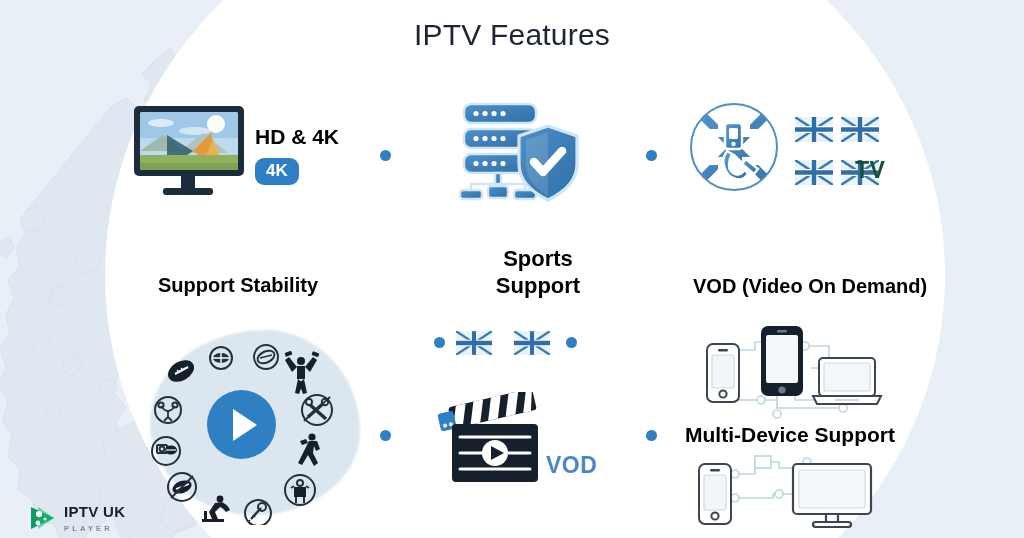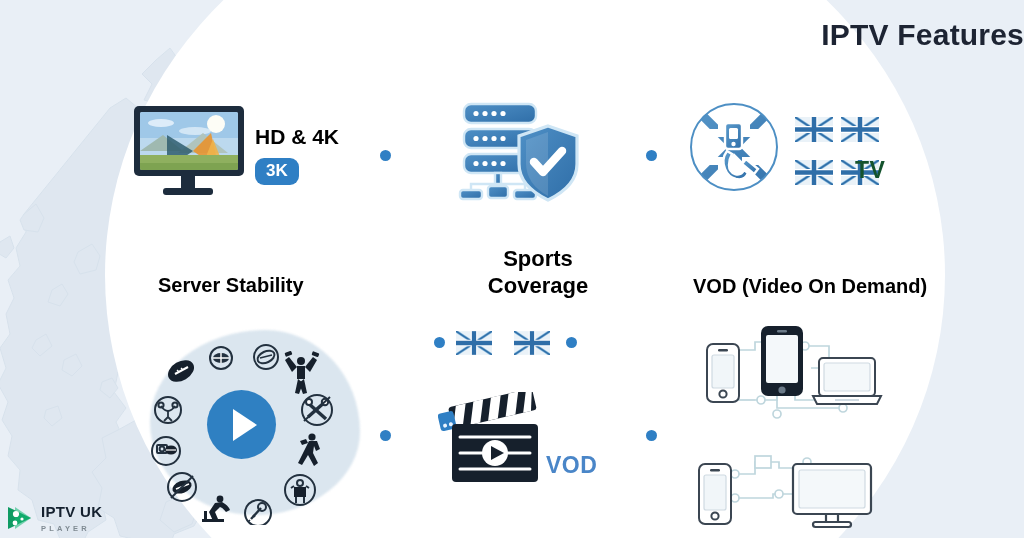--- a/index.html
+++ b/index.html
@@ -18,22 +18,22 @@
     background:#ffffff;border-radius:50%;
   }
   .bg-blob{
     position:absolute;left:150px;top:330px;width:210px;height:185px;
     background:#cfdeea;opacity:.75;border-radius:55% 45% 50% 50%/50% 55% 45% 50%;
     filter:blur(1px);
   }
 
   
   .title{
-    position:absolute;left:0;top:18px;width:1024px;text-align:right;
-    font-size:30px;font-weight:bold;color:#1d2433;letter-spacing:.2px;
+    position:absolute;left:0;top:18px;width:1024px;text-align:center;
+    font-size:30px;font-weight:normal;color:#1d2433;letter-spacing:.2px;
   }
 
   
   .lbl{position:absolute;font-weight:bold;color:#000000;white-space:nowrap;}
   .dot{position:absolute;width:11px;height:11px;border-radius:50%;background:#2f7fc4;}
 
   
   .monitor{position:absolute;left:133px;top:105px;}
   .hd-label{left:255px;top:125px;font-size:21px;}
   .badge4k{
@@ -69,21 +69,21 @@
 
   
   .clapper{position:absolute;left:438px;top:392px;}
   .vod-blue{position:absolute;left:546px;top:452px;font-size:23px;font-weight:bold;color:#4a86c8;letter-spacing:.5px;}
 
   
   .devices-top{position:absolute;left:693px;top:322px;}
   .devices-bot{position:absolute;left:683px;top:450px;}
 
   
-  .logo{position:absolute;left:5px;top:503px;display:flex;align-items:center;gap:6px;}
+  .logo{position:absolute;left:28px;top:503px;display:flex;align-items:center;gap:6px;}
   .logo-txt{line-height:1;}
   .logo-main{font-size:15px;font-weight:bold;color:#14202e;letter-spacing:.3px;}
   .logo-sub{font-size:7.5px;font-weight:bold;color:#7f8a92;letter-spacing:3.2px;margin-top:6px;}
 </style>
 </head>
 <body>
 
 <div id="stage">
 
   <svg class="bg-map" viewBox="0 0 420 560">
@@ -125,21 +125,21 @@
       <path d="M34 64 L34 30 L60 46 Z" fill="#2f5d6e" opacity=".85"></path>
       <path d="M60 46 L78 28 L86 64 Z" fill="#e8932f" opacity=".9"></path>
       <path d="M68 64 L80 34 L92 64 Z" fill="#f0b24a" opacity=".9"></path>
       <rect x="7" y="50" width="98" height="15" fill="#8fb05f"></rect>
       <rect x="7" y="58" width="98" height="7" fill="#7ea351"></rect>
     </g>
     <rect x="48" y="71" width="14" height="12" fill="#1d2c3d"></rect>
     <rect x="30" y="83" width="50" height="7" rx="3" fill="#1d2c3d"></rect>
   </svg>
   <div class="lbl hd-label">HD &amp; 4K</div>
-  <div class="badge4k">3K</div>
+  <div class="badge4k">4K</div>
 
   <div class="dot" style="left:380px;top:150px;"></div>
   <div class="dot" style="left:646px;top:150px;"></div>
   <div class="dot" style="left:380px;top:430px;"></div>
   <div class="dot" style="left:646px;top:430px;"></div>
 
   <svg class="server" width="130" height="110" viewBox="0 0 130 110">
     <defs>
       <linearGradient id="gs" x1="0" y1="0" x2="1" y2="1">
         <stop offset="0" stop-color="#4f90c6"></stop>
@@ -288,26 +288,27 @@
         <line x1="19" y1="0" x2="19" y2="25"></line>
         <line x1="0" y1="12.5" x2="38" y2="12.5"></line>
       </g>
     <g stroke="#2f6ea8" stroke-width="4.5">
         <line x1="19" y1="0" x2="19" y2="25"></line>
         <line x1="0" y1="12.5" x2="38" y2="12.5"></line>
       </g>
   </svg>
   <div class="tv-text">TV</div>
 
-  <div class="lbl server-stability">Server Stability</div>
+  <div class="lbl server-stability">Support Stability</div>
   <div class="lbl sports-cov" style="width:110px;margin-left:28px;">
     <div>Sports</div>
-    <div>Coverage</div>
+    <div>Support</div>
   </div>
   <div class="lbl vod-head">VOD (Video On Demand)</div>
+  <div class="lbl multi-head">Multi-Device Support</div>
 
   <div class="dot" style="left:434px;top:337px;"></div>
   <svg class="flagbox" style="left:456px;top:331px;" width="36" height="24" viewBox="0 0 38 25">
     <rect width="38" height="25" fill="#eaf2f8"></rect>
     <g stroke="#7fb3d9" stroke-width="3">
         <line x1="0" y1="0" x2="38" y2="25"></line>
         <line x1="38" y1="0" x2="0" y2="25"></line>
       </g>
     <g stroke="#2f6ea8" stroke-width="1.6">
         <line x1="0" y1="0" x2="38" y2="25"></line>

